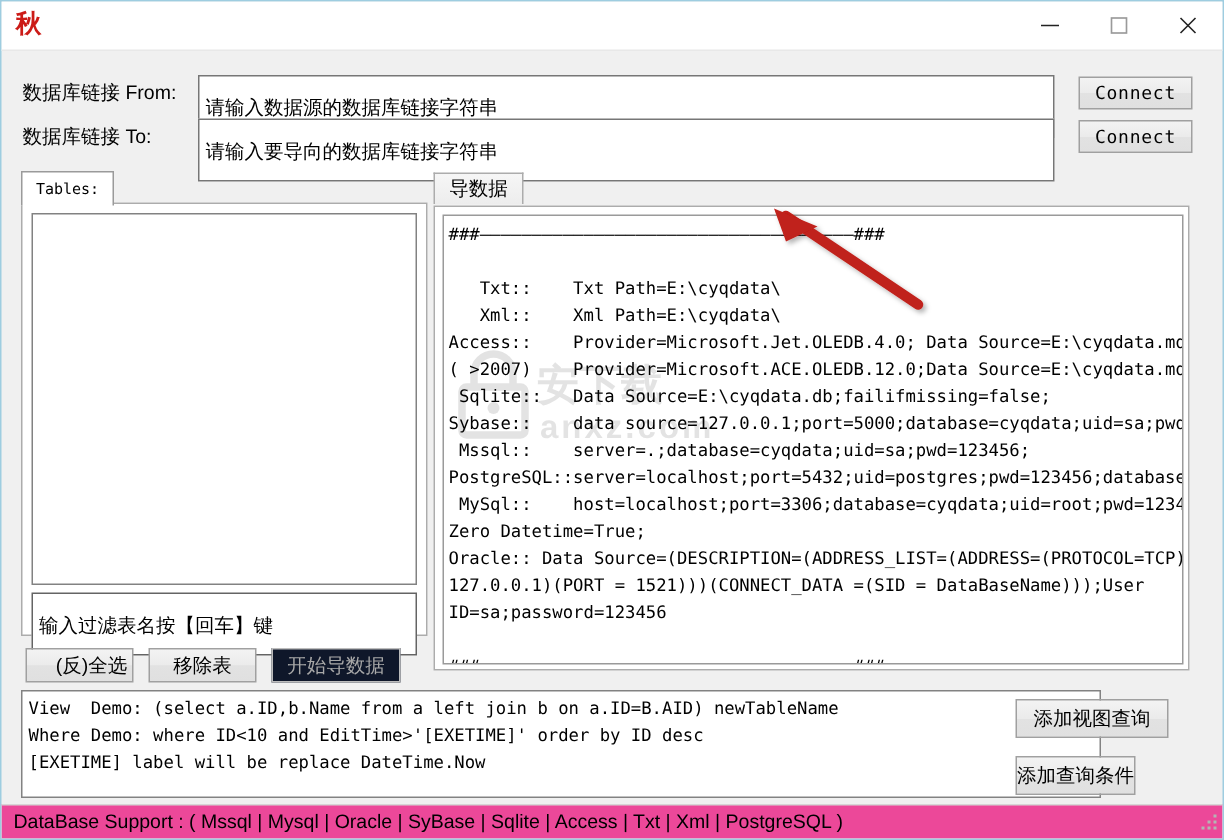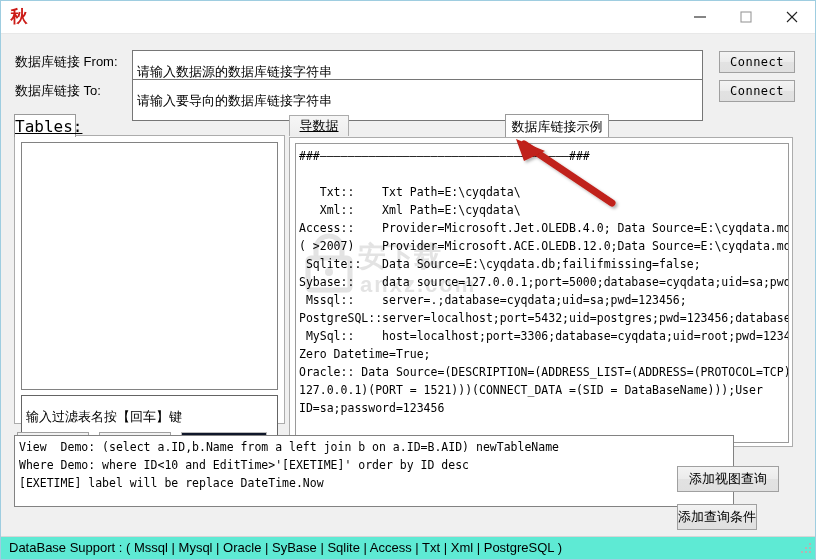--- a/index.html
+++ b/index.html
@@ -97,21 +97,21 @@
     border: 1px solid #acacac;
     border-bottom: none;
     background: linear-gradient(180deg,#f6f6f6 0%,#ededed 100%);
     font-size: 13px;
     color: #000;
     line-height: 19px;
     text-align: center;
     cursor: default;
     font-family: "Liberation Sans", sans-serif;
   }
-  .tab.mono { font-family: "DejaVu Sans Mono", monospace; font-size: 16px; text-decoration: underline; }
+  .tab.mono { font-family: "DejaVu Sans Mono", monospace; font-size: 10px; }
   .tab.active {
     background: #ffffff;
     height: 23px;
     top: -1px;
     line-height: 23px;
     z-index: 3;
     border-color: #9a9a9a;
   }
   .tabbody {
     position: absolute;
@@ -167,21 +167,21 @@
     white-space: nowrap;
   }
 
   
   .arrow-anno { position: absolute; pointer-events: none; }
 
   
   .statusbar {
     position: absolute; left: 0; bottom: 0;
     width: 814px; height: 22px;
-    background: #5eead4;
+    background: #ec4899;
     border-top: 1px solid #d6d6d6;
   }
   .status-text {
     position: absolute; left: 8px; top: 3px;
     font-size: 13px; color: #000;
     white-space: nowrap;
     font-family: "Liberation Sans", sans-serif;
   }
   .grip { position: absolute; right: 3px; bottom: 3px; width: 13px; height: 13px; }
   .grip i {
@@ -228,22 +228,21 @@
   <div class="tabbody" style="left:13px; top:134px; width:271px; height:289px;">
     <div class="listbox" style="left:6px; top:6px; width:257px; height:248px;"></div>
     <input class="conn-input" style="left: 6px; top: 259px; width: 257px; height: 22px; border-color: rgb(100, 100, 100);" placeholder="输入过滤表名按【回车】键">
   </div>
 
   <div class="btn btn-cn" style="left:16px; top:431px; width:72px; height:23px; line-height:21px;padding-left:16px;">(反)全选</div>
   <div class="btn btn-cn" style="left:98px; top:431px; width:72px; height:23px; line-height:21px;">移除表</div>
   <div class="btn btn-cn disabled" style="left:180px; top:431px; width:86px; height:23px; line-height:21px;">开始导数据</div>
 
   <div class="tabhost" style="left:288px; top:114px; width:504px; height:23px;">
-    <div class="tab" style="left:0px; width:60px;text-decoration:underline;">导数据</div>
-    <div class="tab active" style="left:216px; width:104px;">数据库链接示例</div>
+    <div class="tab" style="left:0px; width:60px;">导数据</div>
     <div class="tab" style="left:322px; width:78px;margin-top:36px;">联系作者</div>
   </div>
 
   <div class="tabbody" style="left:288px; top:136px; width:504px; height:310px;">
 
     <div class="textarea-like" style="left:5px; top:5px; width:494px; height:300px; border-color:#9a9a9a;">
 
       <div class="watermark" style="left:0px; top:88px; width:260px; height:70px;">
         <svg class="wm-lock" viewBox="0 0 54 62">
           <path d="M14 26 V17 a13 13 0 0 1 26 0 V26" fill="none" stroke="#555" stroke-width="5"></path>
@@ -279,21 +278,21 @@
       <filter id="ashadow" x="-30%" y="-30%" width="170%" height="170%">
         <feDropShadow dx="2" dy="2" stdDeviation="1.6" flood-color="#000" flood-opacity="0.30"></feDropShadow>
       </filter>
     </defs>
     <g filter="url(#ashadow)">
       <path d="M124 66 L36 7" stroke="#c0201a" stroke-width="7" stroke-linecap="round"></path>
       <path d="M28 2 L57 14 L36 24 Z" fill="#c0201a"></path>
     </g>
   </svg>
 
-  <div class="textarea-like" style="left:13px; top:434px; width:720px; height:72px;">
+  <div class="textarea-like" style="left:13px; top:459px; width:720px; height:72px;">
     <div class="code" id="sql-code" style="position:absolute; left:4px; top:2px; right:2px;">View  Demo: (select a.ID,b.Name from a left join b on a.ID=B.AID) newTableName
 Where Demo: where ID&lt;10 and EditTime&gt;'[EXETIME]' order by ID desc
 [EXETIME] label will be replace DateTime.Now</div>
   </div>
 
   <div class="btn btn-cn" style="left:676px; top:465px; width:102px; height:26px; line-height:24px;">添加视图查询</div>
   <div class="btn btn-cn" style="left:676px; top:503px; width:80px; height:26px; line-height:24px;">添加查询条件</div>
 
   <div class="statusbar">
     <div class="status-text">DataBase Support : ( Mssql | Mysql | Oracle | SyBase | Sqlite | Access | Txt | Xml | PostgreSQL )</div>

